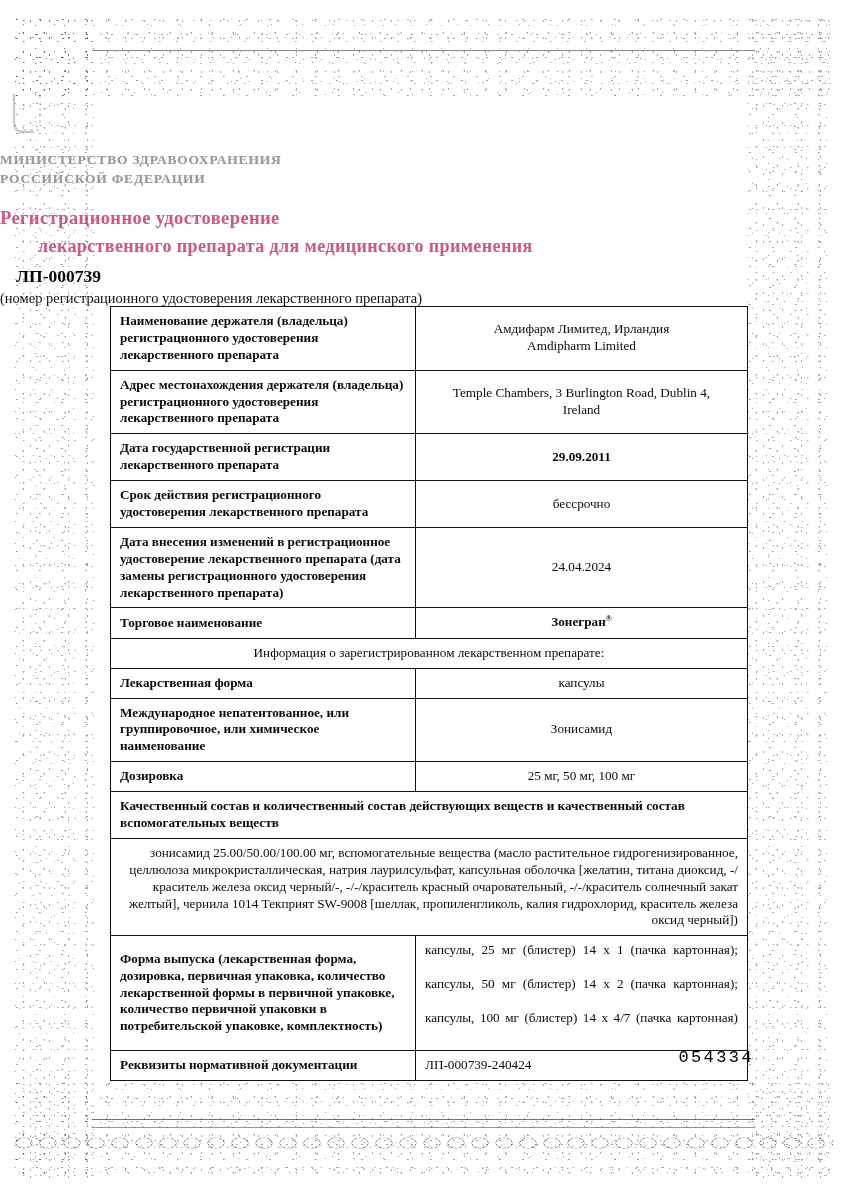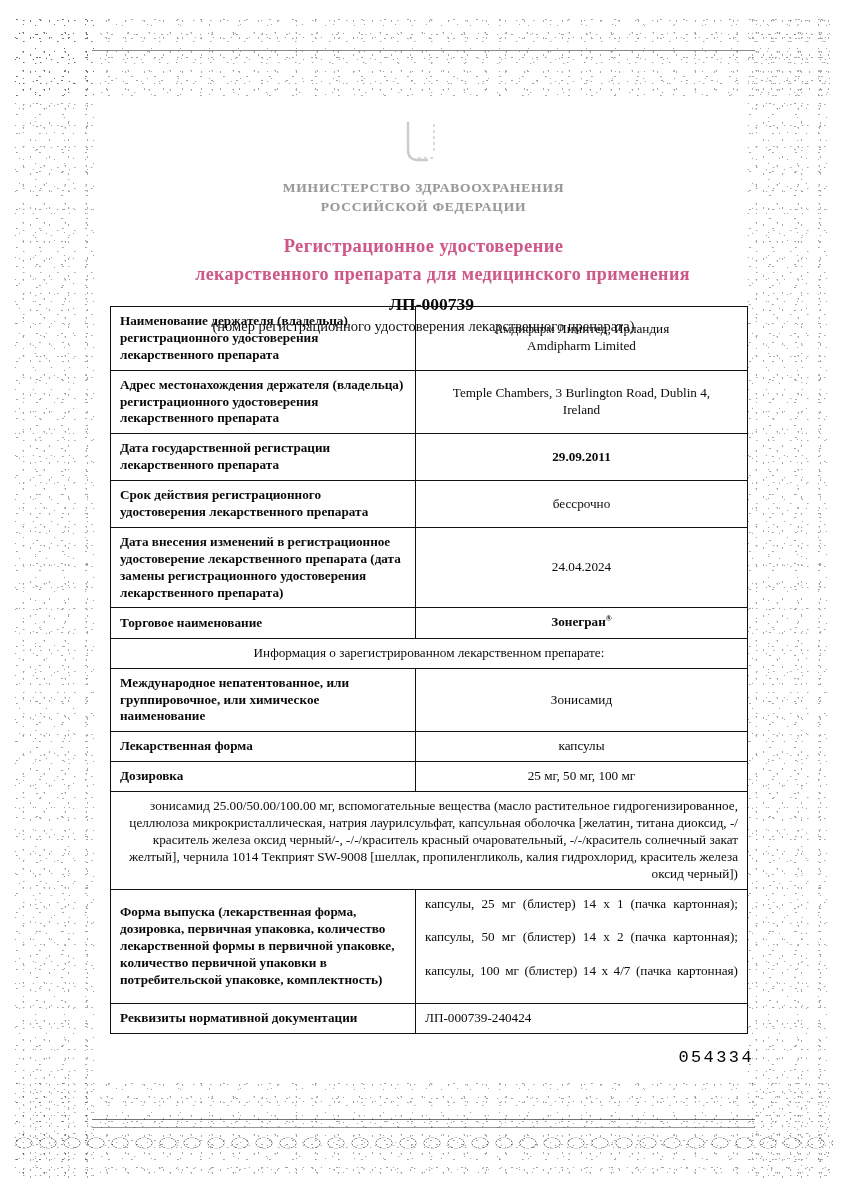--- a/index.html
+++ b/index.html
@@ -64,22 +64,21 @@
   }
   .scroll-bottom { bottom: 12px; }
   .rule-top    { position:absolute; left:78px; right:78px; top: 32px;    border-top: 1.4px solid #161616; opacity:.5; }
   .rule-bottom { position:absolute; left:78px; right:78px; bottom: 58px; border-top: 1.4px solid #161616; opacity:.6; }
   .rule-bottom2{ position:absolute; left:78px; right:78px; bottom: 50px; border-top: 0.8px solid #161616; opacity:.45; }
 
   
   .doc-head {
     position: absolute;
     left: 0; right: 0;
-    top: 120px;
-    text-align: center;
+    top: 92px;
   }
   .emblem {
     width: 60px;
     height: 46px;
     margin: 0 auto 8px;
     opacity: .30;
   }
   .ministry {
     font-size: 13.5px;
     letter-spacing: .8px;
@@ -268,34 +267,37 @@
     <tr>
       <td class="lbl">Торговое наименование</td>
       <td class="val bold"><span>Зонегран</span><sup class="reg-mark">®</sup></td>
     </tr>
 
     <tr>
       <td class="span-row" colspan="2">Информация о зарегистрированном лекарственном препарате:</td>
     </tr>
 
     <tr>
+      <td class="lbl">Лекарственная форма</td>
+      <td class="val">капсулы</td>
+    </tr>
+
+    <tr>
       <td class="lbl">Международное непатентованное, или группировочное, или химическое наименование</td>
       <td class="val">Зонисамид</td>
     </tr>
 
     <tr>
-      <td class="lbl">Лекарственная форма</td>
-      <td class="val">капсулы</td>
-    </tr>
-
-    <tr>
       <td class="lbl">Дозировка</td>
       <td class="val">25 мг, 50 мг, 100 мг</td>
     </tr>
 
+    <tr>
+      <td class="span-left" colspan="2">Качественный состав и количественный состав действующих веществ и качественный состав вспомогательных веществ</td>
+    </tr>
 
     <tr>
       <td class="composition" colspan="2">зонисамид 25.00/50.00/100.00 мг, вспомогательные вещества (масло растительное гидрогенизированное, целлюлоза микрокристаллическая, натрия лаурилсульфат, капсульная оболочка [желатин, титана диоксид, -/краситель железа оксид черный/-, -/-/краситель красный очаровательный, -/-/краситель солнечный закат желтый], чернила 1014 Текприят SW-9008 [шеллак, пропиленгликоль, калия гидрохлорид, краситель железа оксид черный])</td>
     </tr>
 
     <tr>
       <td class="lbl">Форма выпуска (лекарственная форма, дозировка, первичная упаковка, количество лекарственной формы в первичной упаковке, количество первичной упаковки в потребительской упаковке, комплектность)</td>
       <td class="pack-val">
         <div>капсулы, 25 мг (блистер) 14 х 1 (пачка картонная);</div>
         <div>капсулы, 50 мг (блистер) 14 х 2 (пачка картонная);</div>

